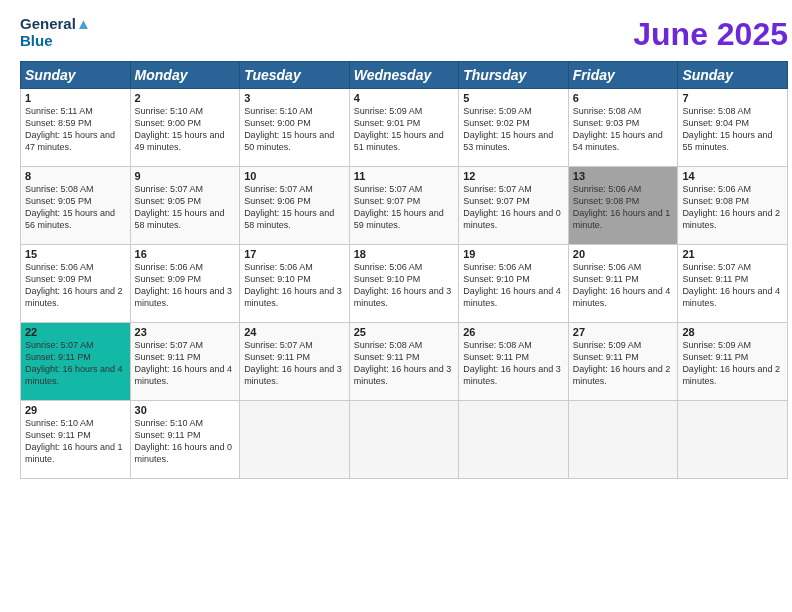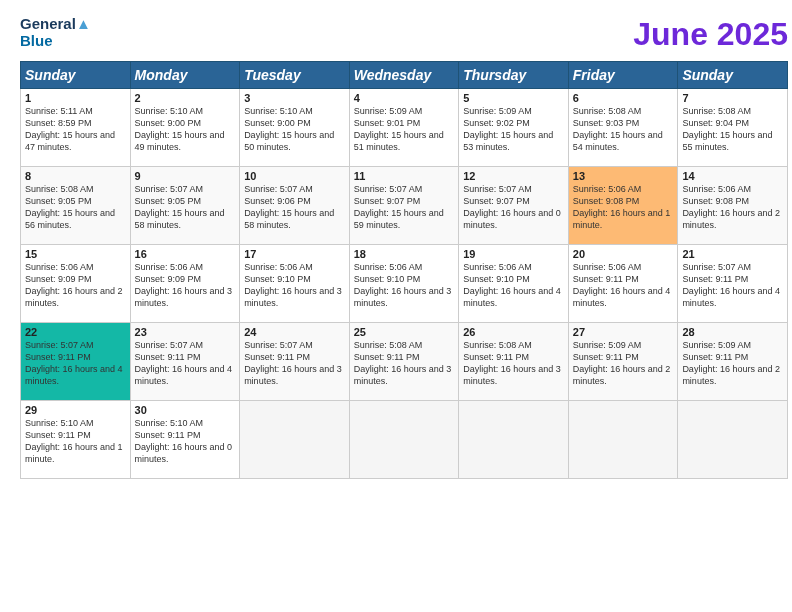--- a/index.html
+++ b/index.html
@@ -162,21 +162,21 @@
             <div class="day-info">Sunrise: 5:07 AM<br>Sunset: 9:06 PM<br>Daylight: 15 hours and 58 minutes.</div>
           </td>
           <td style="background: rgb(249, 249, 249);">
             <span class="day-num">11</span>
             <div class="day-info">Sunrise: 5:07 AM<br>Sunset: 9:07 PM<br>Daylight: 15 hours and 59 minutes.</div>
           </td>
           <td style="background: rgb(249, 249, 249); margin-top: 25px;">
             <span class="day-num">12</span>
             <div class="day-info">Sunrise: 5:07 AM<br>Sunset: 9:07 PM<br>Daylight: 16 hours and 0 minutes.</div>
           </td>
-          <td style="background: #fdba74;">
+          <td style="background: #a3a3a3;">
             <span class="day-num">13</span>
             <div class="day-info">Sunrise: 5:06 AM<br>Sunset: 9:08 PM<br>Daylight: 16 hours and 1 minute.</div>
           </td>
           <td style="background: rgb(249, 249, 249);">
             <span class="day-num">14</span>
             <div class="day-info">Sunrise: 5:06 AM<br>Sunset: 9:08 PM<br>Daylight: 16 hours and 2 minutes.</div>
           </td>
         </tr>
         <tr>
           <td style="background: rgb(255, 255, 255);">

